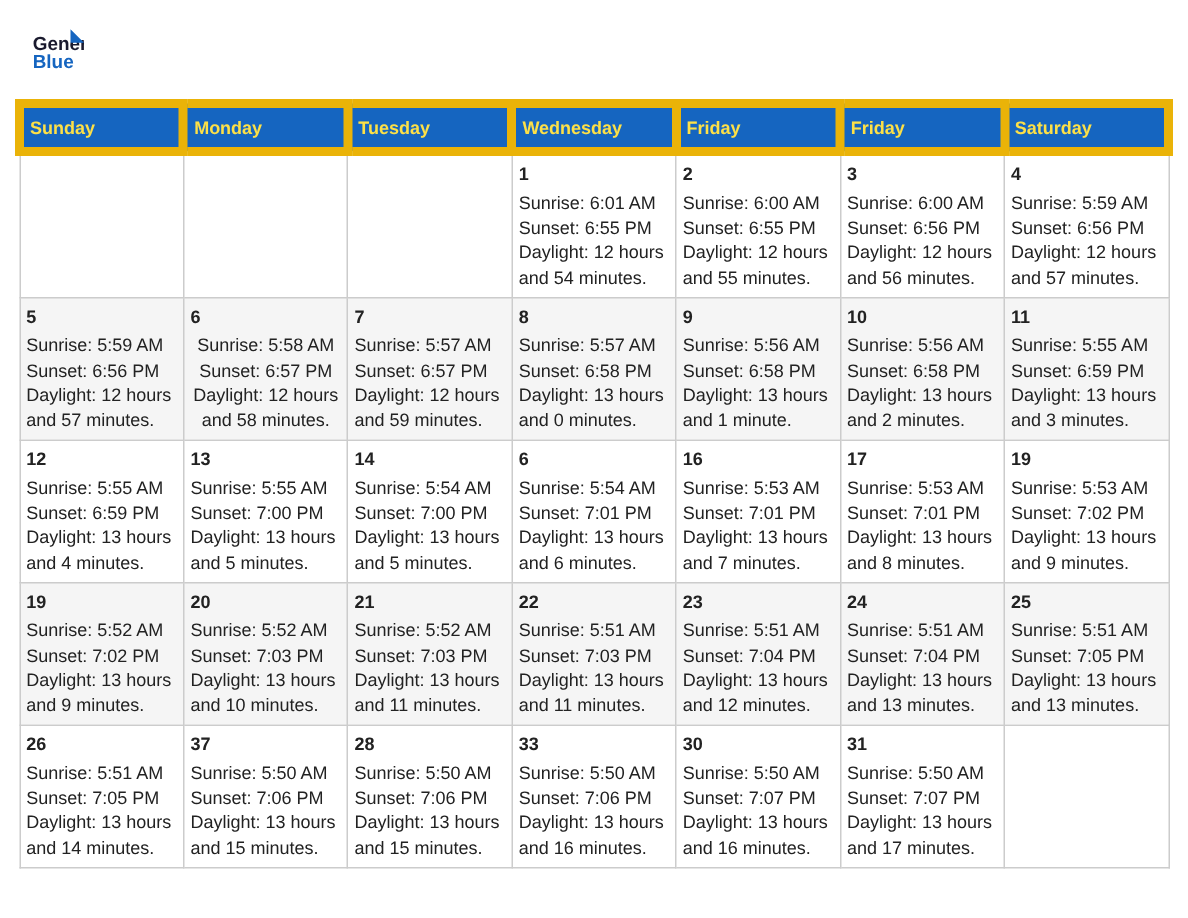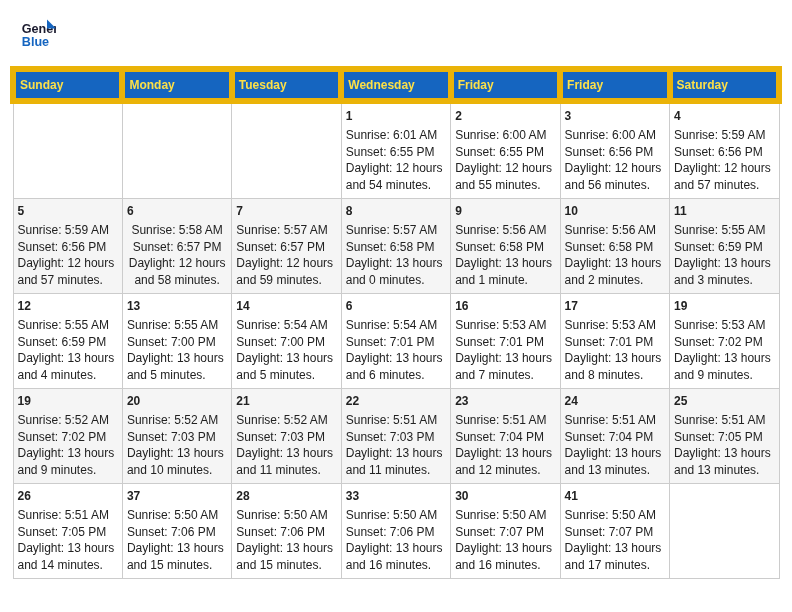--- a/index.html
+++ b/index.html
@@ -332,21 +332,21 @@
 and 16 minutes.</div>
         </td>
         <td>
           <span class="day-num">30</span>
           <div class="day-info" style="white-space: pre-line;">Sunrise: 5:50 AM
 Sunset: 7:07 PM
 Daylight: 13 hours
 and 16 minutes.</div>
         </td>
         <td>
-          <span class="day-num">41</span>
+          <span class="day-num">31</span>
           <div class="day-info" style="white-space: pre-line;">Sunrise: 5:50 AM
 Sunset: 7:07 PM
 Daylight: 13 hours
 and 17 minutes.</div>
         </td>
         <td class="empty"></td>
       </tr>
     </tbody>
 </table>
 

